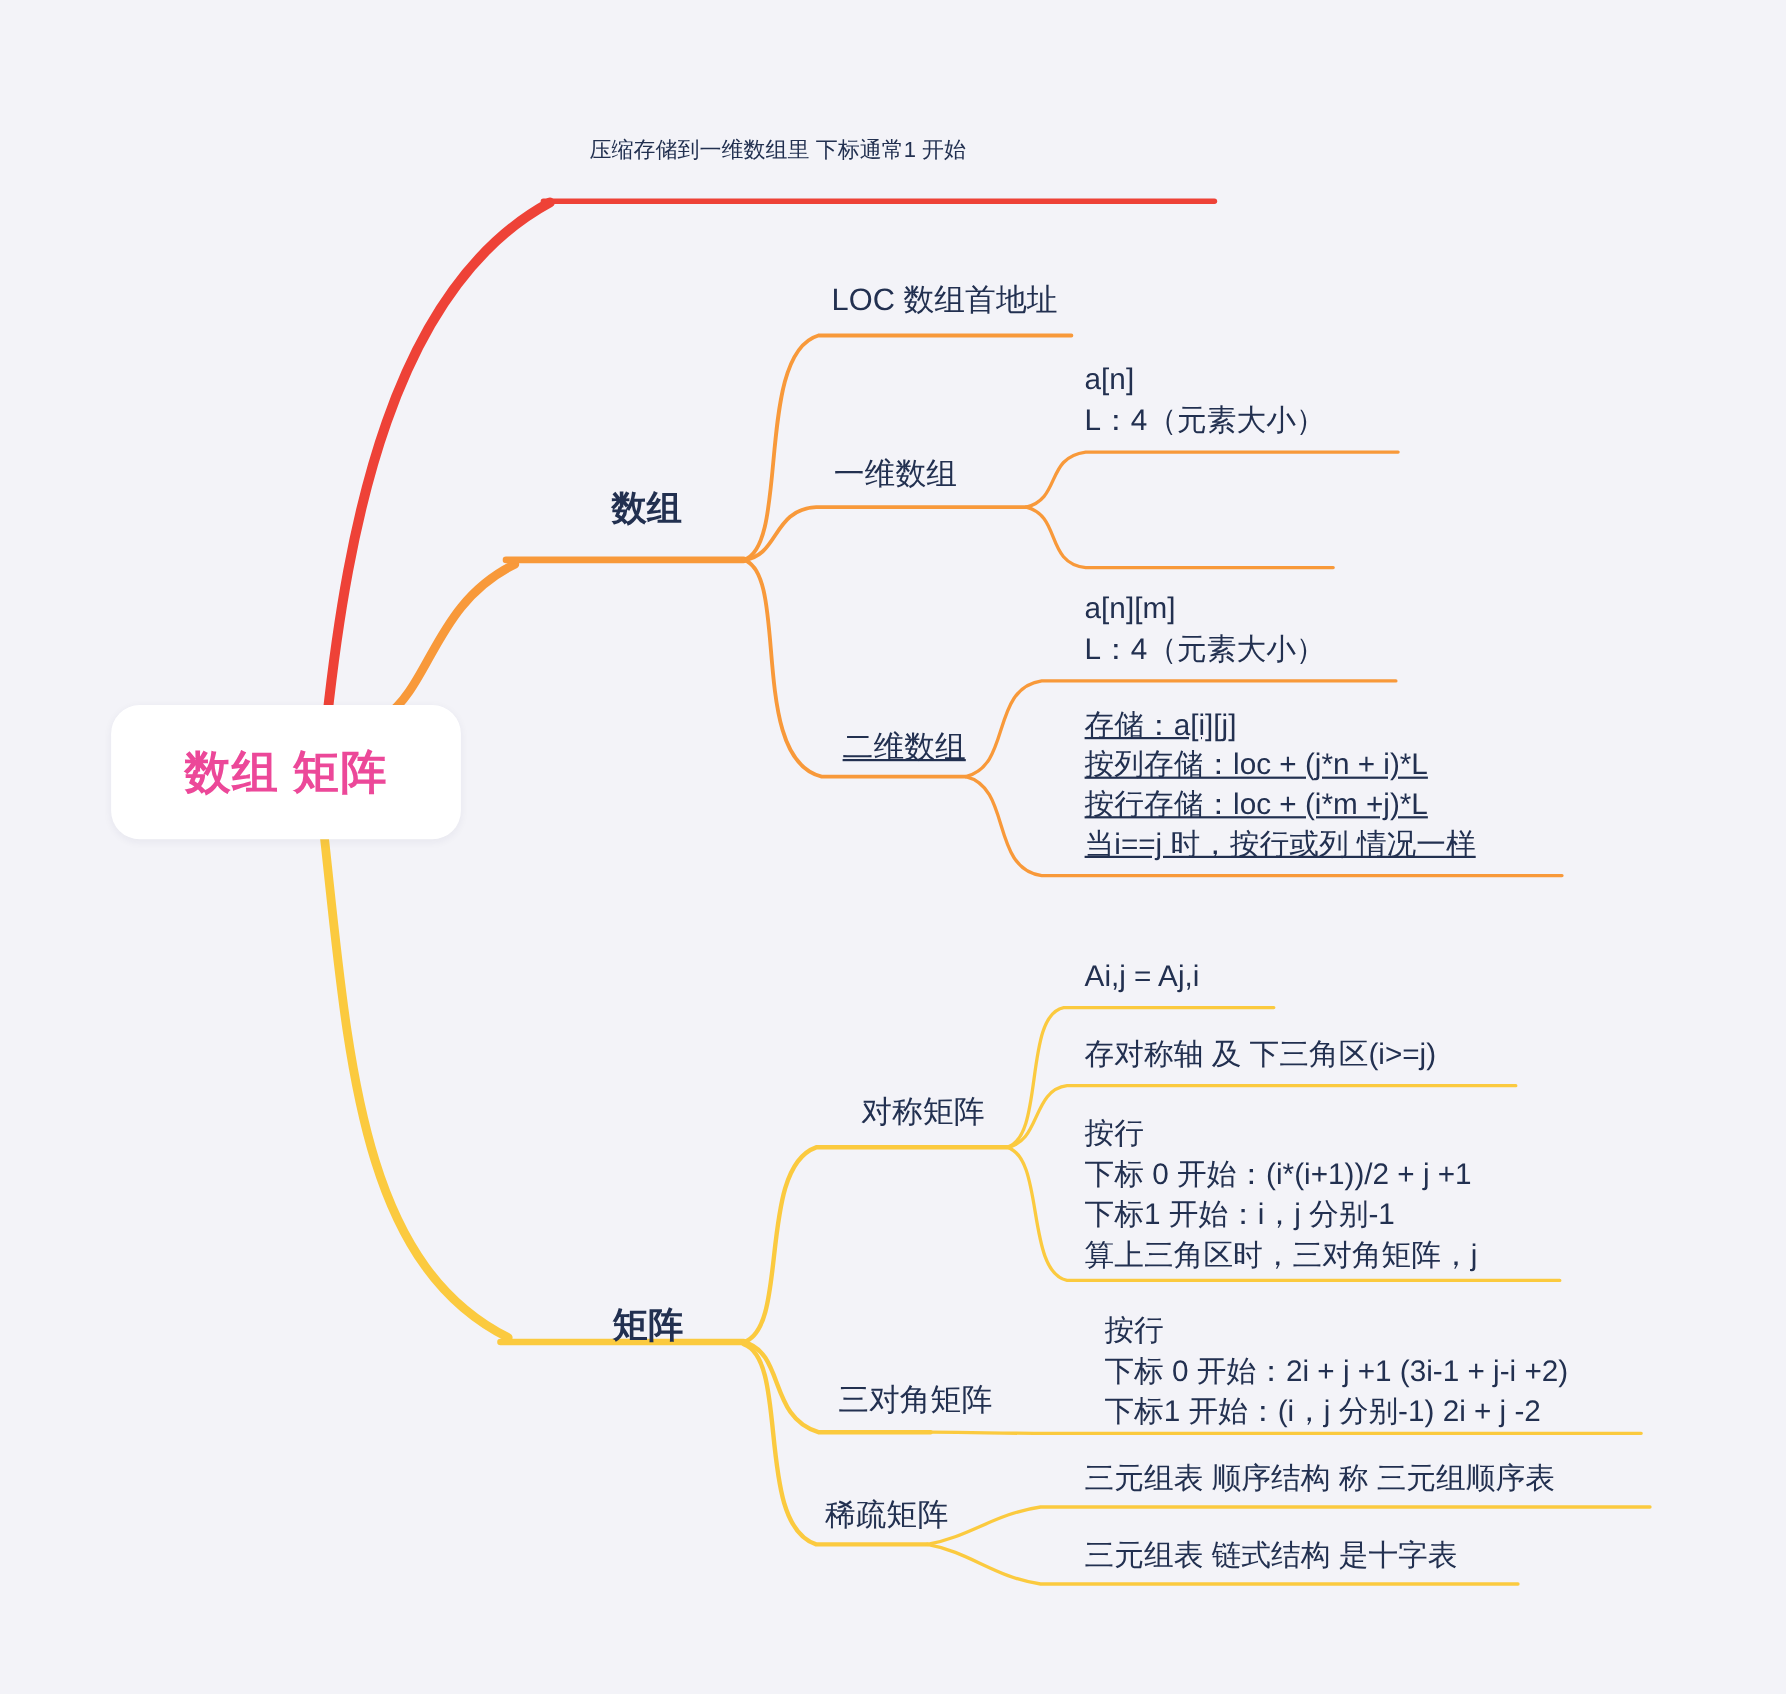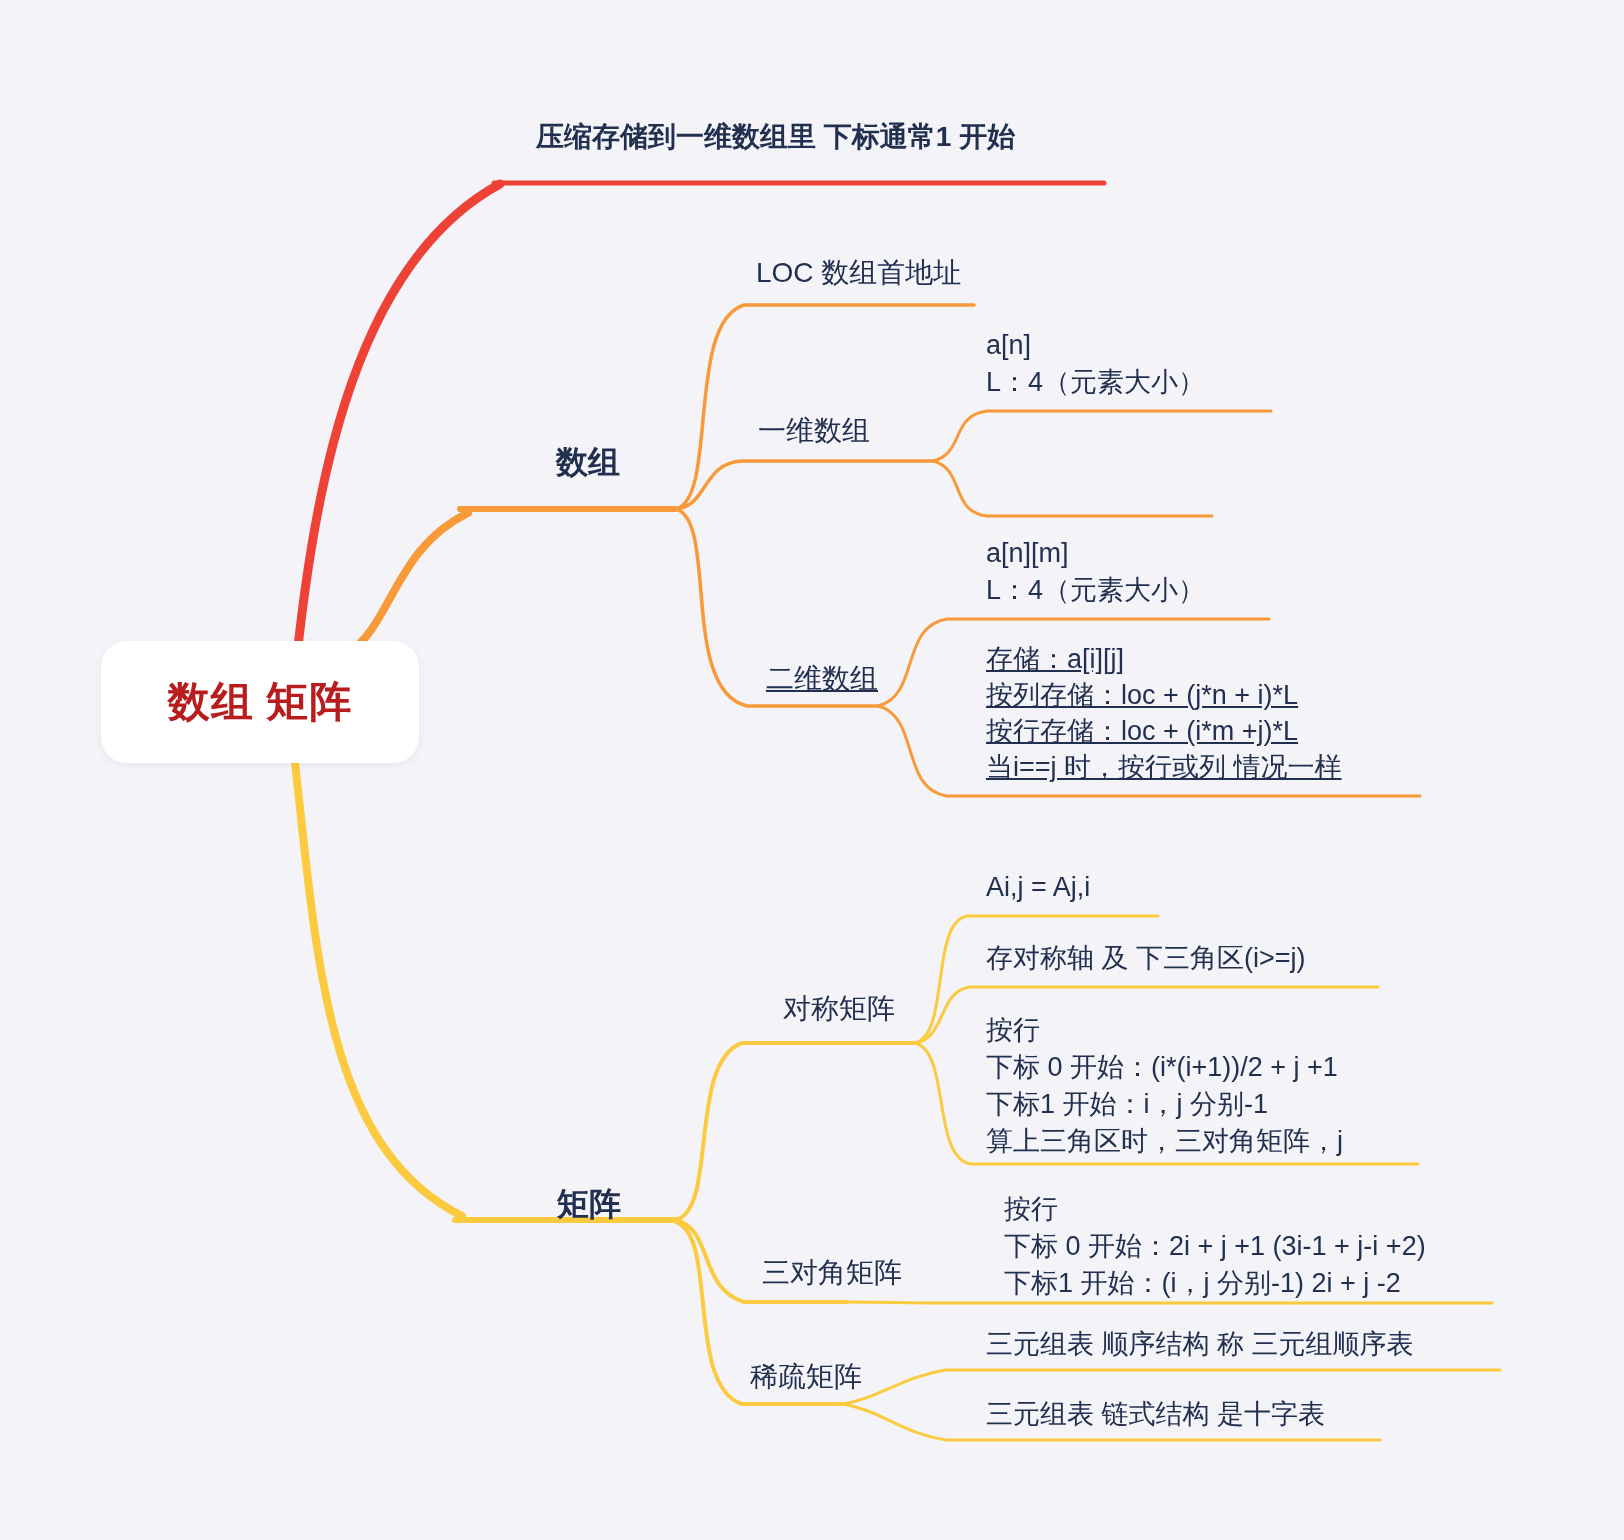--- a/index.html
+++ b/index.html
@@ -12,30 +12,30 @@
   }
   #canvas{position:relative;width:1624px;height:1540px;}
   #branches{position:absolute;left:0;top:0;}
   #branches path{fill:none;stroke-linecap:round;}
 
   .txt{position:absolute;white-space:nowrap;}
   .leaf{font-size:27px;line-height:37px;}
   .leaf4{font-size:27px;line-height:36px;}
   .node-l2{font-size:28px;line-height:34px;}
   .node-l1{font-size:32px;line-height:36px;font-weight:700;}
-  .note-top{font-size:28px;line-height:34px;font-weight:700;}
+  .note-top{font-size:20px;line-height:34px;font-weight:400;}
 
   #root-node{
     position:absolute;left:101px;top:641px;width:318px;height:122px;
     background:#ffffff;border-radius:26px;
     display:flex;align-items:center;justify-content:center;
     box-shadow:0 2px 8px rgba(30,40,80,0.06);
   }
   #root-node .root-label{
-    font-size:42px;font-weight:700;color:#b91c1c;letter-spacing:1px;
+    font-size:42px;font-weight:700;color:#ec4899;letter-spacing:1px;
   }
 </style>
 </head>
 <body>
 
 <div id="canvas">
 
   <svg id="branches" width="1624" height="1540" viewBox="0 0 1624 1540">
 
     <path stroke-width="9" d="M297,656 C316,480 356,262 500,184" stroke="#ee4237"></path>
@@ -91,21 +91,21 @@
 
   <div class="txt leaf4" style="left:986px;top:641px;text-decoration:underline;">
     <div>存储：a[i][j]</div>
     <div>按列存储：loc + (j*n + i)*L</div>
     <div>按行存储：loc + (i*m +j)*L</div>
     <div>当i==j 时，按行或列 情况一样</div>
   </div>
 
   <div class="txt node-l1" style="left:557px;top:1154px;margin-top:32px;">矩阵</div>
 
-  <div class="txt node-l2" style="left:783px;top:994px;font-family:Liberation Mono, monospace;">对称矩阵</div>
+  <div class="txt node-l2" style="left:783px;top:994px;">对称矩阵</div>
 
   <div class="txt leaf" style="left:986px;top:869px;">
     <div>Ai,j = Aj,i</div>
   </div>
 
   <div class="txt leaf" style="left:986px;top:940px;">
     <div>存对称轴 及 下三角区(i&gt;=j)</div>
   </div>
 
   <div class="txt leaf" style="left:986px;top:1012px;">

